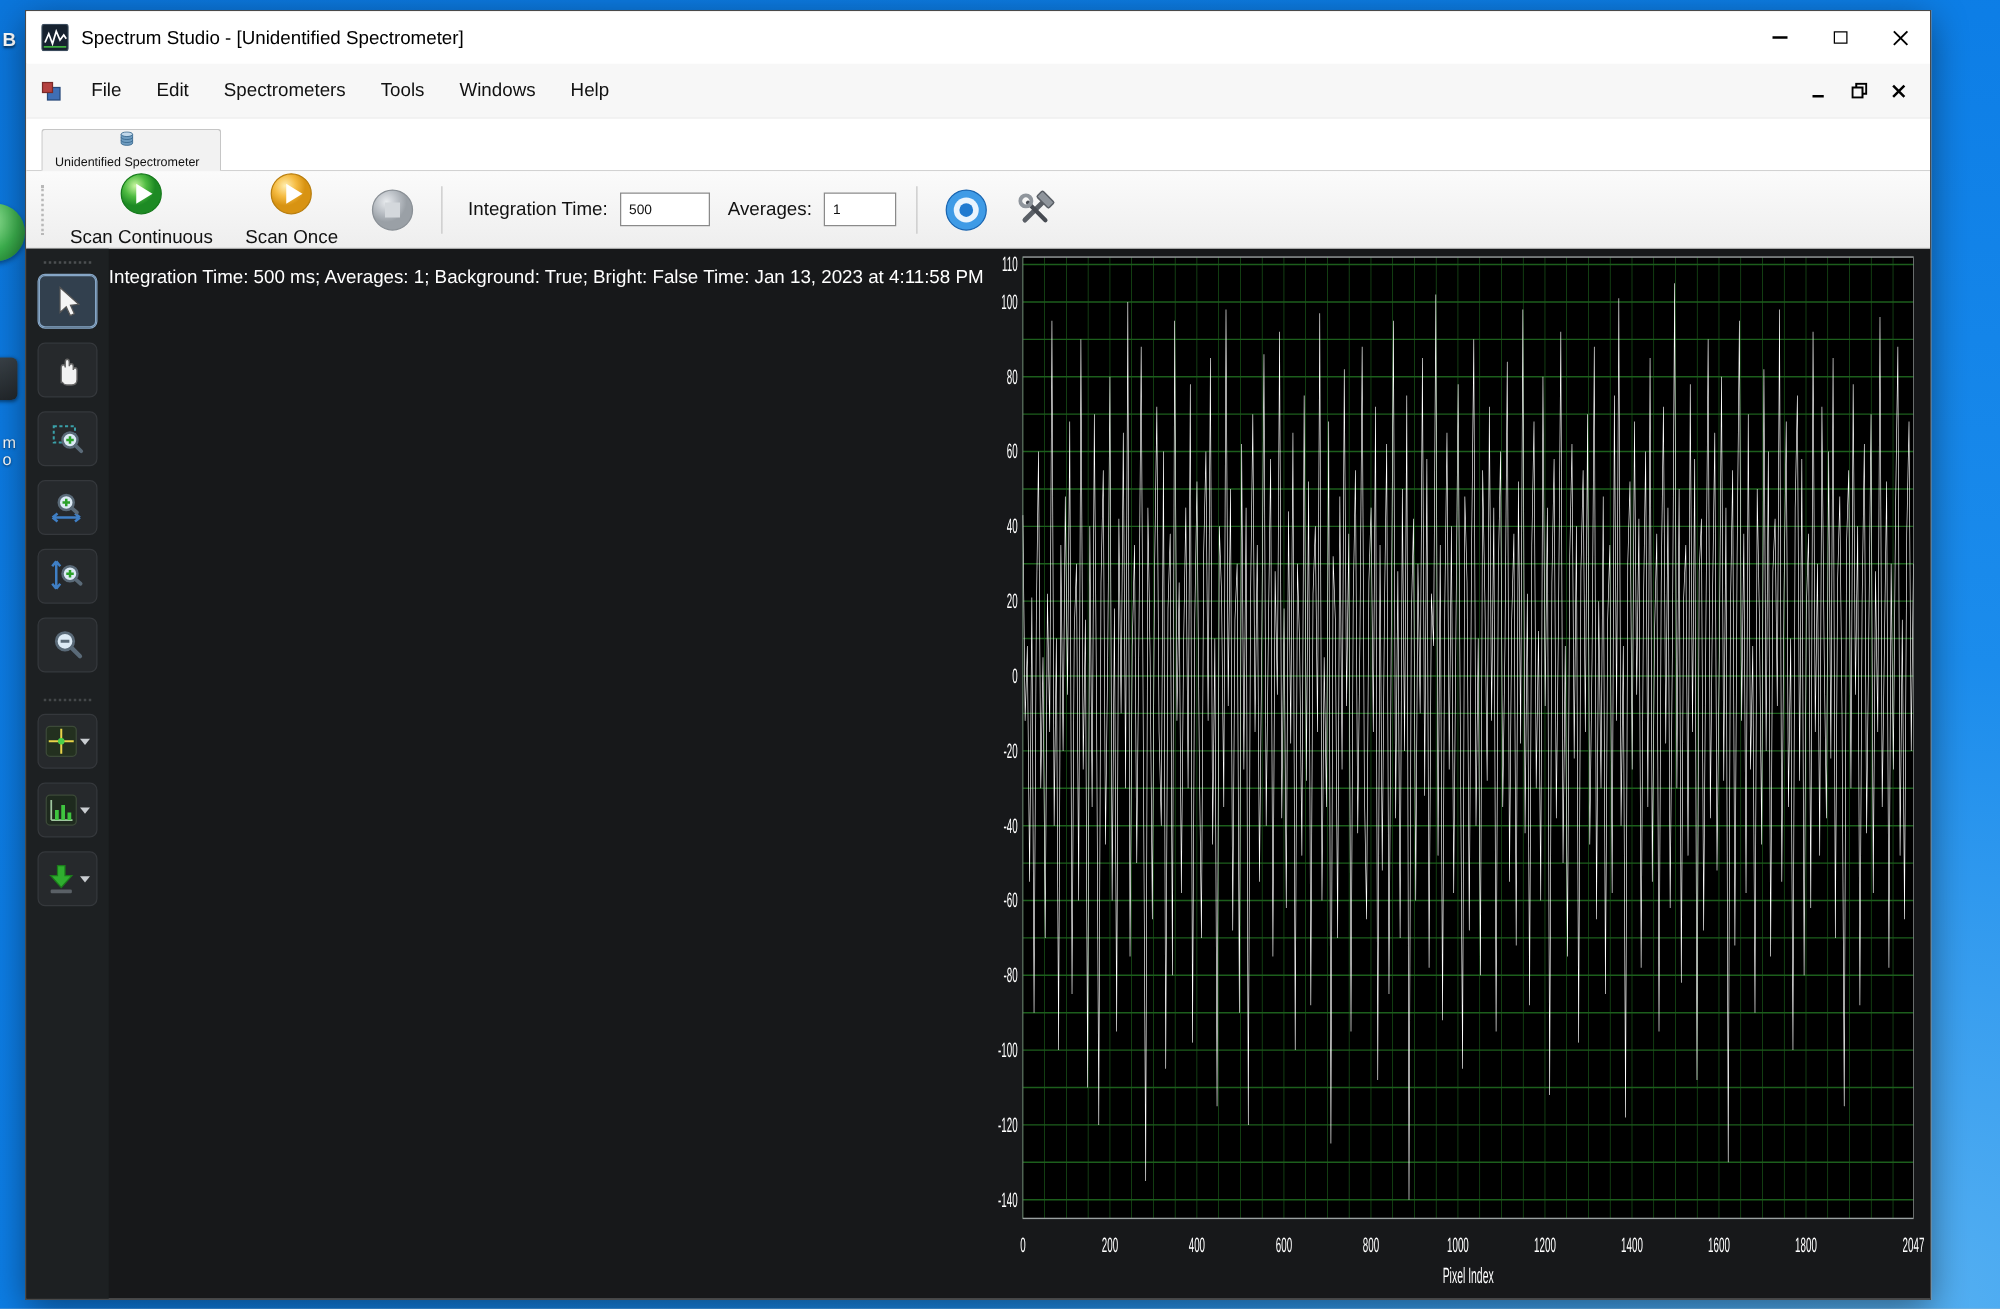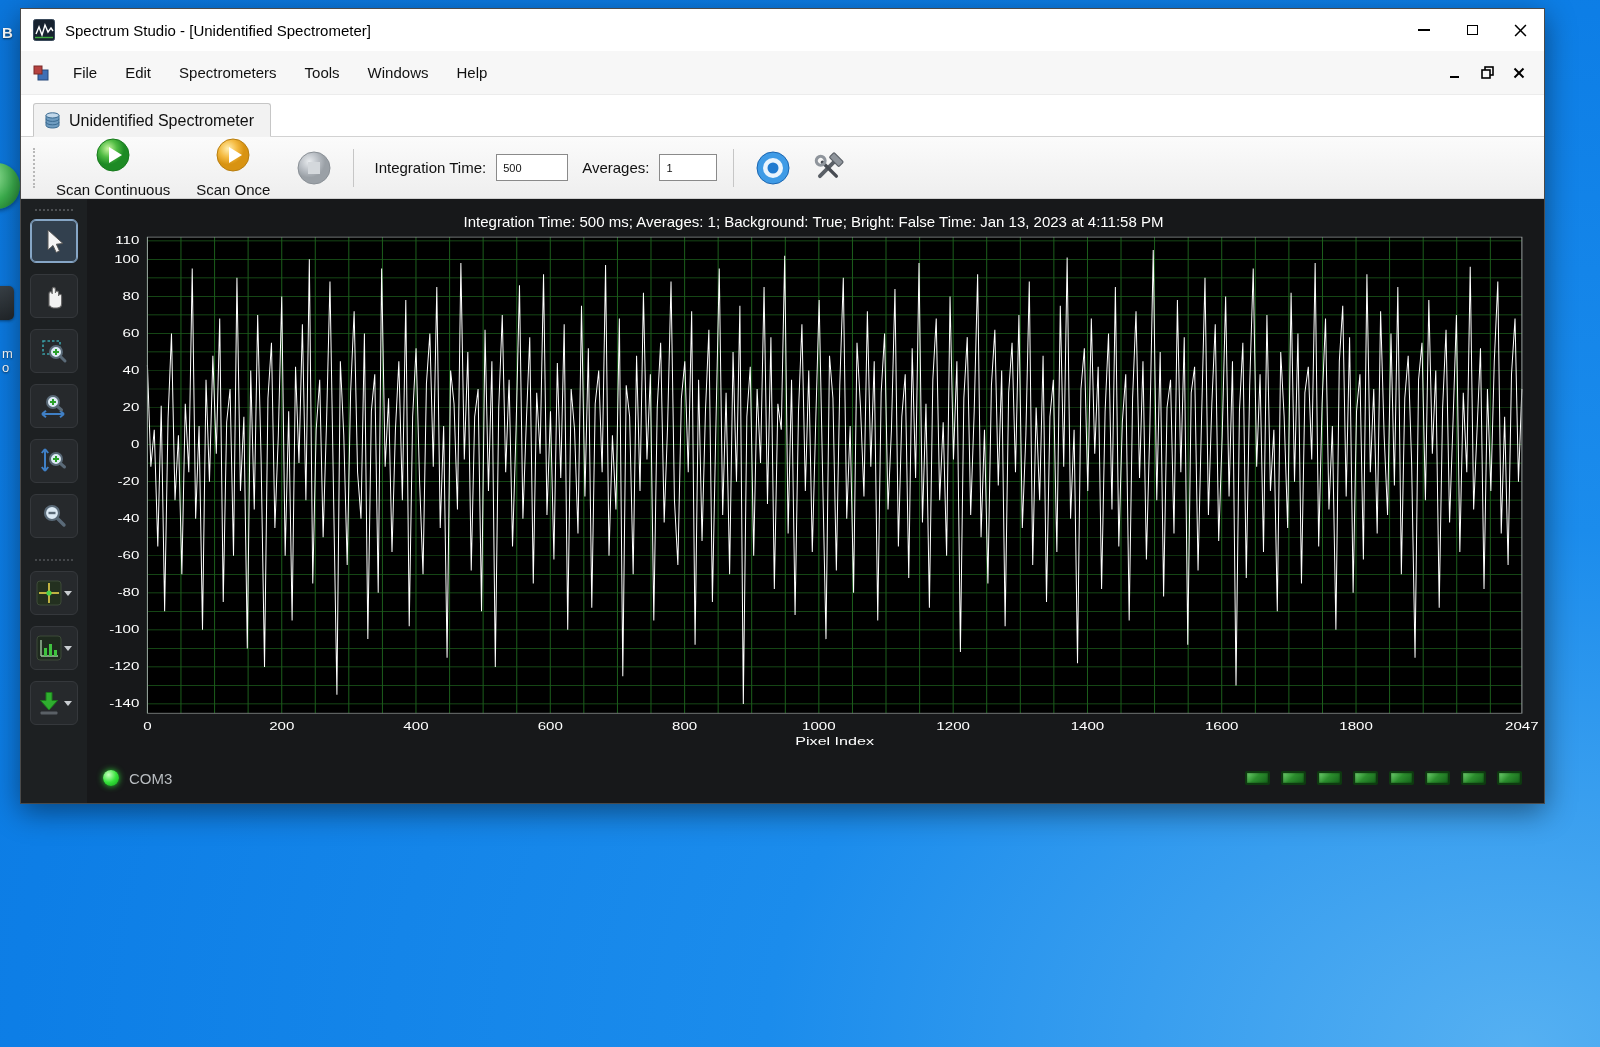--- a/index.html
+++ b/index.html
@@ -9,42 +9,42 @@
 
   
   .frag { position:absolute; color:#fff; text-shadow:0 1px 2px rgba(0,0,0,.6); font-size:13px; }
   .frag-b { top:24px; left:2px; font-size:15px; font-weight:bold; }
   .orb { position:absolute; top:163px; left:-26px; width:46px; height:46px; border-radius:50%;
     background: radial-gradient(circle at 35% 30%, #9fe8a0, #3db34f 55%, #1d7a2e); box-shadow:0 2px 4px rgba(0,0,0,.4); }
   .darkfrag { position:absolute; top:286px; left:-14px; width:28px; height:34px; border-radius:5px;
     background:linear-gradient(#3a4248,#23282c); box-shadow:0 1px 3px rgba(0,0,0,.45); }
 
   
-  .window { position:absolute; left:20px; top:8px; width:1525px; height:796px;
+  .window { position:absolute; left:20px; top:8px; width:1525px; height:1032px;
     background:#fff; border:1px solid #4a4a4a; box-shadow:0 8px 28px rgba(0,0,0,.45);
     display:flex; flex-direction:column; }
 
   
   .titlebar { height:42px; background:#ffffff; display:flex; align-items:center; flex:0 0 auto; }
   .app-icon { width:22px; height:22px; margin:0 10px 0 12px; flex:0 0 auto; }
   .title-text { font-size:15px; color:#000; }
   .tb-spacer { flex:1; }
   .wc-btn { width:48px; height:42px; display:flex; align-items:center; justify-content:center; background:transparent; border:none; cursor:pointer; }
 
   
   .menubar { height:44px; background:#f7f7f7; display:flex; align-items:center; border-bottom:1px solid #ececec; flex:0 0 auto; }
   .mdi-icon { width:16px; height:16px; margin:0 10px 0 12px; }
   .menu-item { font-size:15px; color:#111; padding:6px 14px; cursor:default; border:none; background:none; }
   .mdi-controls { display:flex; align-items:center; gap:10px; margin-right:14px; }
   .mdi-btn { width:22px; height:20px; display:flex; align-items:center; justify-content:center; background:none; border:none; cursor:pointer; }
 
   
   .tabstrip { height:42px; background:#ffffff; border-bottom:1px solid #d2d2d2; display:flex; align-items:flex-end; flex:0 0 auto; }
   .tab { margin-left:12px; margin-bottom:-1px; height:34px; background:#f2f2f2; border:1px solid #c6c6c6; border-bottom:1px solid #f2f2f2;
-    border-radius:3px 3px 0 0; display:flex; align-items:center; gap:8px; padding:1px 16px 0 10px; font-size:16px; color:#111; cursor:default; }
+    border-radius:3px 3px 0 0; display:flex; align-items:center; gap:8px; padding:1px 16px 0 10px; font-size:10px; color:#111; cursor:default;flex-direction:column; }
   .tab-icon { width:17px; height:17px; }
 
   
   .toolbar { height:62px; background:linear-gradient(#fbfbfb,#eeeeee); border-bottom:1px solid #cfcfcf;
     display:flex; align-items:center; gap:10px; padding:0 8px; flex:0 0 auto; }
   .grip-v { width:6px; height:40px; border-left:2px dotted #b8b8b8; margin:0 2px 0 4px; }
   .tool-btn { display:flex; align-items:center; gap:8px; background:none; border:1px solid transparent; border-radius:3px;
     padding:4px 10px 4px 4px; font-size:15px; color:#111; cursor:pointer;flex-direction:column; }
   .round-ico { width:36px; height:36px; }
   .tb-sep { width:1px; height:38px; background:#c6c6c6; margin:0 6px; }
@@ -60,21 +60,21 @@
   
   .toolstrip { width:66px; flex:0 0 auto; background:#1d2022; display:flex; flex-direction:column; align-items:center; padding-top:6px; }
   .grip-h { width:38px; border-top:2px dotted #4c4f52; margin:4px 0 8px 0; }
   .strip-sep { width:38px; border-top:2px dotted #44474a; margin:10px 0; }
   .strip-btn { width:48px; height:44px; margin-bottom:11px; background:#26292c; border:1px solid #35383c; border-radius:6px;
     display:flex; align-items:center; justify-content:center; gap:2px; cursor:pointer; padding:0; }
   .strip-btn.selected { background:#32404e; border-color:#86a6c6; box-shadow:0 0 0 1px #86a6c6 inset; }
   .caret-down { width:0; height:0; border-left:4px solid transparent; border-right:4px solid transparent; border-top:5px solid #c9cdd1; }
 
   
-  .chart-region { flex:1; display:flex; flex-direction:column; min-width:0; padding-right:4px; }
+  .chart-region { flex:1; display:flex; min-width:0; padding-right:4px; }
   .chart-title { height:34px; line-height:46px; text-align:center; color:#fff; font-size:15px; flex:0 0 auto; }
   .plot-wrap { flex:1; position:relative; min-height:0; }
   .plot-wrap svg { position:absolute; inset:0; width:100%; height:100%; }
 
   
   .statusbar { height:50px; flex:0 0 auto; display:flex; align-items:center; padding:0 10px 0 16px; }
   .com-led { width:16px; height:16px; border-radius:50%; margin-right:10px;
     background:radial-gradient(circle at 35% 30%, #c8ffc0, #35e23a 50%, #0f9e18); box-shadow:0 0 6px #2ecf35; }
   .com-text { color:#b9bdc1; font-size:15px; }
   .sb-spacer { flex:1; }
@@ -429,30 +429,15 @@
               <text x="726.8" y="724" text-anchor="middle">1000</text>
               <text x="860.2" y="724" text-anchor="middle">1200</text>
               <text x="993.6" y="724" text-anchor="middle">1400</text>
               <text x="1126.9" y="724" text-anchor="middle">1600</text>
               <text x="1260.3" y="724" text-anchor="middle">1800</text>
               <text x="1425.0" y="724" text-anchor="middle">2047</text>
               <text x="742.5" y="747" text-anchor="middle" font-size="16">Pixel Index</text>
             </g>
           </svg>
       </div>
-      <div class="statusbar">
-        <span class="com-led"></span>
-        <span class="com-text">COM3</span>
-        <div class="sb-spacer"></div>
-        <div class="led-strip">
-            <span class="led"></span>
-            <span class="led"></span>
-            <span class="led"></span>
-            <span class="led"></span>
-            <span class="led"></span>
-            <span class="led"></span>
-            <span class="led"></span>
-            <span class="led"></span>
-          </div>
-      </div>
     </div>
   </div>
 </div>
 
 </body></html>

